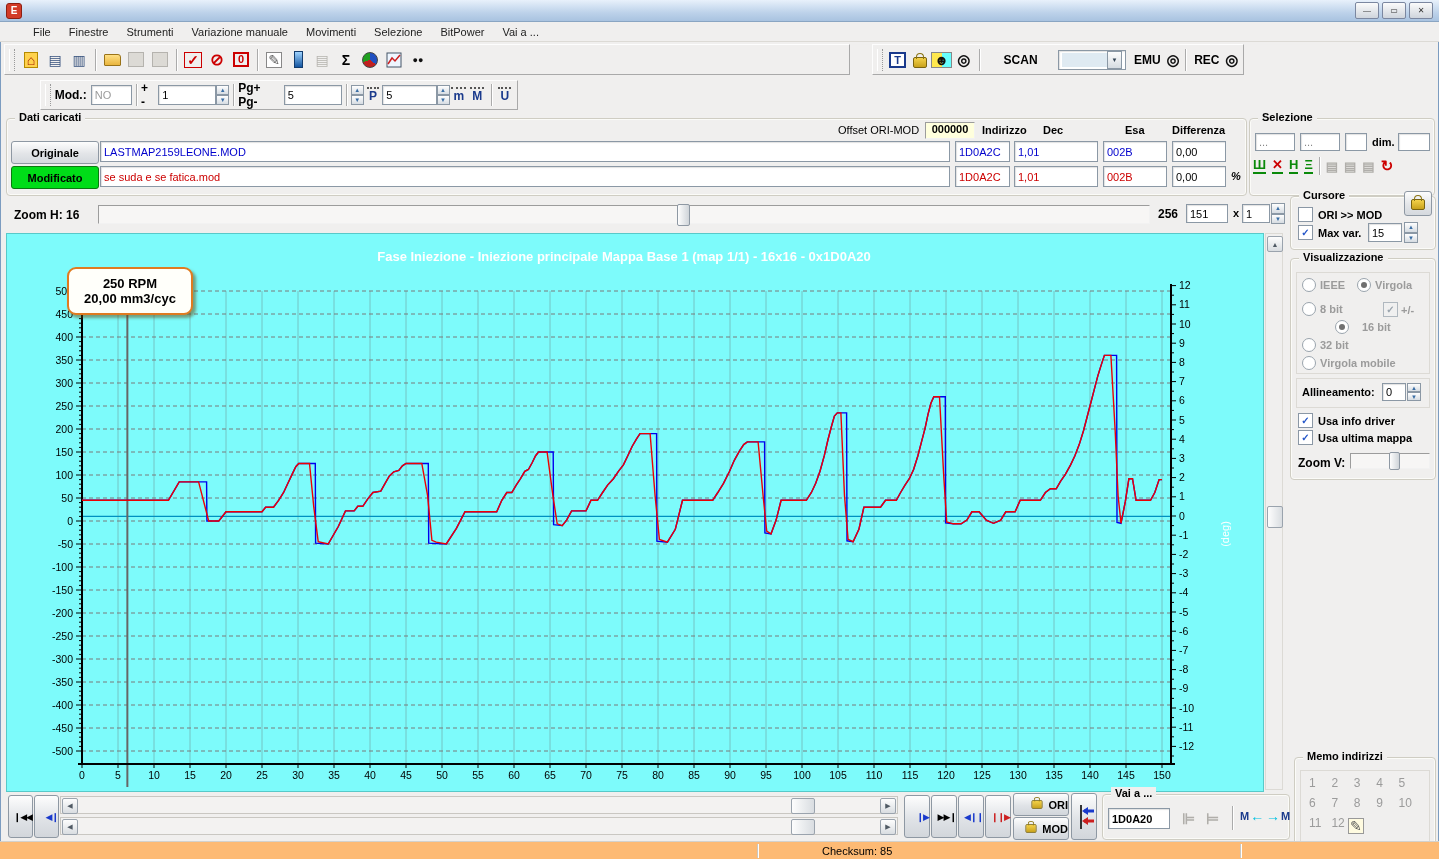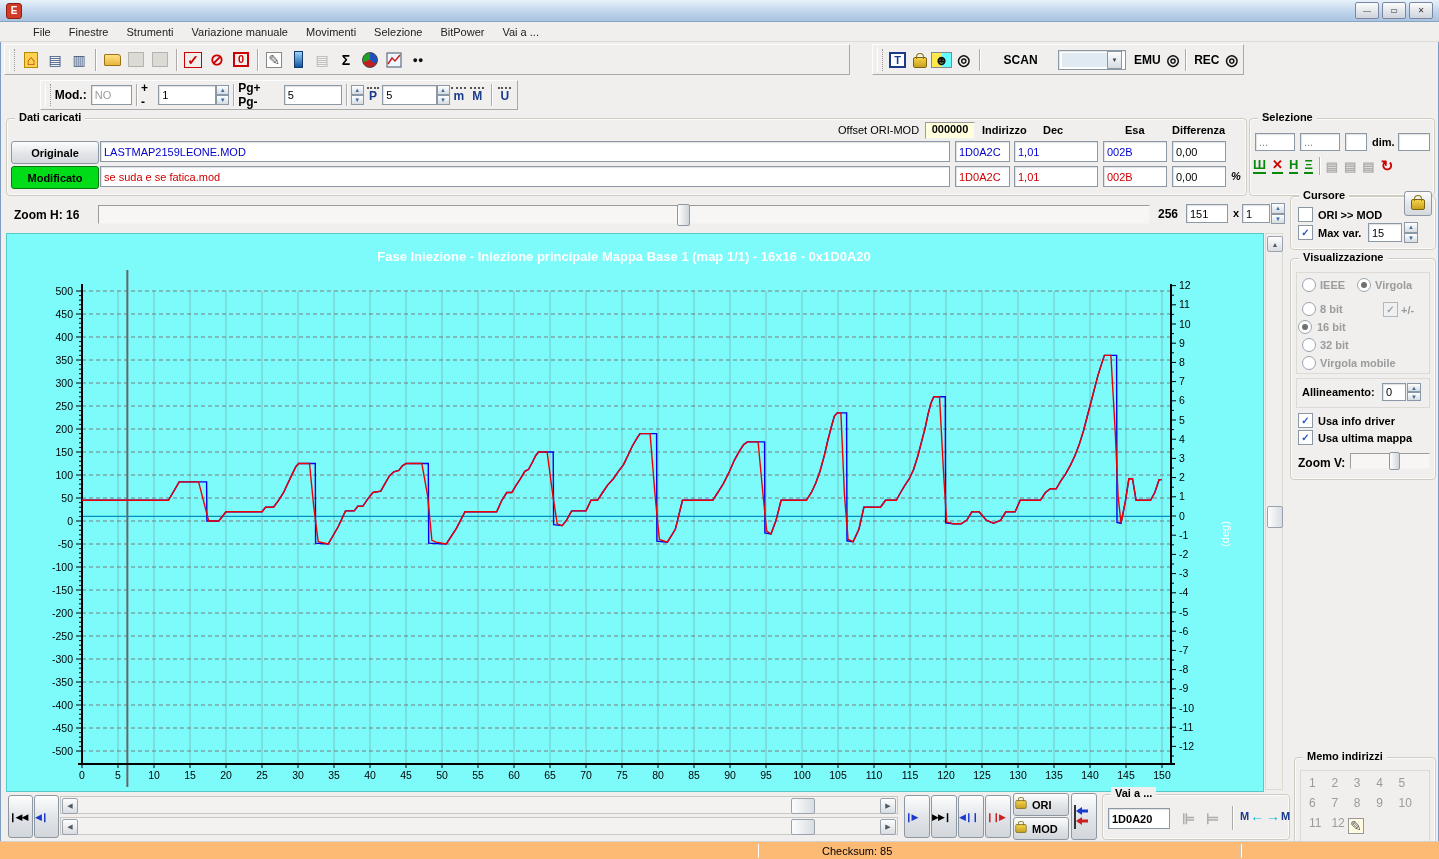--- a/index.html
+++ b/index.html
@@ -55,21 +55,21 @@
          display:flex;align-items:center;justify-content:center;font-size:7px;color:#505a64}
   .sbthumb{position:absolute;background:linear-gradient(90deg,#fdfdfd,#d9dde1);border:1px solid #9aa3ad;border-radius:2px}
   
   #chart{left:6px;top:233px;width:1256px;height:557px;background:#7dfbfb;border:1px solid #58c9c9}
   #tooltip{left:60px;top:33px;width:122px;height:44px;background:#fffffa;border:2px solid #e07b20;border-radius:9px;
            box-shadow:2.5px 3px 3px rgba(100,70,10,.5);display:flex;flex-direction:column;align-items:center;
            justify-content:center;font-weight:bold;font-size:13px;position:absolute;z-index:5}
   .statusbar{left:0;top:841px;width:1439px;height:18px;background:#fdba74;border-top:1px solid #d3d1cc;display:flex;align-items:center}
   .sdiv{width:1px;height:14px;background:#c9c7c2;box-shadow:1px 0 0 #fff}
   .navbtn{position:absolute;background:linear-gradient(#fdfdfd,#e0e3e7 55%,#d2d6db);border:1px solid #8e98a3;
-          border-radius:3px;display:flex;align-items:center;justify-content:flex-start;font-size:9px;letter-spacing:-1px}
+          border-radius:3px;display:flex;align-items:center;justify-content:flex-end;font-size:9px;letter-spacing:-1px}
   .greenic{color:#0a8a0a;font-weight:bold;font-size:13px;border-bottom:2px solid #0a8a0a;line-height:1.1}
   .grayic{color:#b0aeaa;font-weight:bold;font-size:13px}
 </style>
 </head>
 <body>
 
 <div class="abs titlebar">
   <div class="appicon">E</div>
   <div style="flex:1"></div>
   <div class="winbtn">—</div>
@@ -590,20 +590,24 @@
       <text x="1083" y="545" text-anchor="middle" font-size="10.5" fill="#000" font-family="&quot;Liberation Sans&quot;,sans-serif">140</text>
       <line x1="1119" y1="530" x2="1119" y2="534" stroke="#000"></line>
       <text x="1119" y="545" text-anchor="middle" font-size="10.5" fill="#000" font-family="&quot;Liberation Sans&quot;,sans-serif">145</text>
       <line x1="1155" y1="530" x2="1155" y2="534" stroke="#000"></line>
       <text x="1155" y="545" text-anchor="middle" font-size="10.5" fill="#000" font-family="&quot;Liberation Sans&quot;,sans-serif">150</text>
       <polyline points="75.0,266.3 161.4,266.3 172.2,247.9 199.6,247.9 199.9,287.0 211.8,287.0 219.0,277.8 255.0,277.8 258.6,273.2 266.5,273.2 271.6,266.3 276.6,258.5 280.9,249.3 285.2,240.1 288.8,232.7 291.7,229.5 308.3,229.5 308.6,309.1 321.2,310.0 331.3,292.5 338.5,276.9 347.2,276.9 350.8,272.3 355.8,272.3 360.8,264.9 365.9,258.5 373.8,257.1 378.1,249.3 382.4,241.9 386.8,237.8 391.8,236.4 395.4,231.8 399.0,229.5 421.3,229.5 421.7,309.1 439.3,310.0 449.4,294.4 458.0,277.8 489.7,277.8 494.8,266.3 499.8,258.5 504.8,258.5 509.2,251.1 513.5,244.7 517.8,237.3 521.4,235.5 525.0,229.0 528.6,221.7 531.5,218.0 546.2,218.0 546.6,290.7 555.2,291.6 559.6,286.1 564.6,276.9 579.0,276.9 584.0,266.3 590.5,266.3 595.6,258.5 600.6,251.1 606.4,244.7 611.4,237.3 616.4,230.9 620.8,221.7 625.1,212.5 629.4,205.1 633.0,199.6 649.6,199.6 649.9,307.2 660.4,308.2 668.3,295.3 675.5,266.3 705.7,266.3 710.8,258.5 716.5,249.3 722.3,237.8 727.3,226.3 732.4,217.1 736.7,210.6 740.3,207.9 757.6,207.9 757.9,299.0 764.0,299.9 769.1,286.1 774.1,266.3 799.3,266.3 804.4,258.5 808.7,249.3 813.0,237.3 817.3,221.7 820.9,206.0 824.5,192.2 827.4,182.1 830.3,178.9 839.6,178.9 840.0,306.8 846.1,307.7 851.9,295.3 856.9,273.2 873.5,273.2 878.5,266.3 889.3,266.3 893.6,258.5 898.0,251.1 902.3,244.7 906.6,235.5 910.9,221.7 914.5,207.9 918.1,194.1 921.0,180.3 923.9,169.2 926.8,162.8 938.3,162.8 938.6,288.8 946.2,289.8 954.1,289.8 959.9,286.1 964.9,277.8 972.1,277.8 979.3,286.1 986.5,289.3 993.7,286.1 998.8,277.8 1008.1,277.8 1013.2,266.3 1033.3,266.3 1038.4,258.5 1043.4,254.8 1049.2,254.8 1053.5,247.4 1058.5,240.1 1063.6,230.9 1067.9,221.7 1072.2,210.6 1076.5,196.8 1080.1,183.0 1083.7,169.2 1087.3,155.4 1090.9,141.6 1094.5,130.1 1097.4,121.4 1109.6,121.4 1110.0,288.4 1114.0,289.3 1118.3,267.7 1121.9,244.7 1125.5,244.7 1129.1,266.3 1143.5,266.3 1147.8,258.5 1152.1,245.6 1155.0,245.6" fill="none" stroke="#0000ee" stroke-width="1.4"></polyline>
       <polyline points="75.0,266.3 161.4,266.3 172.2,247.9 191.6,247.9 201.7,287.0 211.8,287.0 219.0,277.8 255.0,277.8 258.6,273.2 266.5,273.2 271.6,266.3 276.6,258.5 280.9,249.3 285.2,240.1 288.8,232.7 291.7,229.5 302.5,229.5 306.8,273.2 311.2,307.7 321.2,310.0 331.3,292.5 338.5,276.9 347.2,276.9 350.8,272.3 355.8,272.3 360.8,264.9 365.9,258.5 373.8,257.1 378.1,249.3 382.4,241.9 386.8,237.8 391.8,236.4 395.4,231.8 399.0,229.5 414.8,229.5 420.6,261.7 424.9,306.3 429.2,308.2 439.3,310.0 449.4,294.4 458.0,277.8 489.7,277.8 494.8,266.3 499.8,258.5 504.8,258.5 509.2,251.1 513.5,244.7 517.8,237.3 521.4,235.5 525.0,229.0 528.6,221.7 531.5,218.0 540.1,218.0 545.9,261.7 550.2,289.8 555.2,291.6 559.6,286.1 564.6,276.9 579.0,276.9 584.0,266.3 590.5,266.3 595.6,258.5 600.6,251.1 606.4,244.7 611.4,237.3 616.4,230.9 620.8,221.7 625.1,212.5 629.4,205.1 633.0,199.6 643.1,199.6 648.1,261.7 652.4,305.4 660.4,308.2 668.3,295.3 675.5,266.3 705.7,266.3 710.8,258.5 716.5,249.3 722.3,237.8 727.3,226.3 732.4,217.1 736.7,210.6 740.3,207.9 751.1,207.9 756.1,261.7 759.7,297.1 764.0,299.9 769.1,286.1 774.1,266.3 799.3,266.3 804.4,258.5 808.7,249.3 813.0,237.3 817.3,221.7 820.9,206.0 824.5,192.2 827.4,182.1 830.3,178.9 833.9,178.9 837.5,261.7 841.1,305.4 846.1,307.7 851.9,295.3 856.9,273.2 873.5,273.2 878.5,266.3 889.3,266.3 893.6,258.5 898.0,251.1 902.3,244.7 906.6,235.5 910.9,221.7 914.5,207.9 918.1,194.1 921.0,180.3 923.9,169.2 926.8,162.8 932.5,162.8 936.8,243.3 939.7,287.9 946.2,289.8 954.1,289.8 959.9,286.1 964.9,277.8 972.1,277.8 979.3,286.1 986.5,289.3 993.7,286.1 998.8,277.8 1008.1,277.8 1013.2,266.3 1033.3,266.3 1038.4,258.5 1043.4,254.8 1049.2,254.8 1053.5,247.4 1058.5,240.1 1063.6,230.9 1067.9,221.7 1072.2,210.6 1076.5,196.8 1080.1,183.0 1083.7,169.2 1087.3,155.4 1090.9,141.6 1094.5,130.1 1097.4,121.4 1103.9,121.4 1108.2,197.3 1111.1,261.7 1114.0,289.3 1118.3,267.7 1121.9,244.7 1125.5,244.7 1129.1,266.3 1143.5,266.3 1147.8,258.5 1152.1,245.6 1155.0,245.6" fill="none" stroke="#ee0000" stroke-width="1.4"></polyline>
       <text x="617" y="27" text-anchor="middle" font-size="13" font-weight="bold" fill="#ffffff" font-family="&quot;Liberation Sans&quot;,sans-serif">Fase Iniezione - Iniezione principale Mappa Base 1 (map 1/1) - 16x16 - 0x1D0A20</text>
       <text x="1222" y="300" text-anchor="middle" font-size="11" fill="#ffffff" transform="rotate(-90 1222 300)" font-family="&quot;Liberation Sans&quot;,sans-serif">(deg)</text>
     </svg>
+  <div id="tooltip">
+    <span>250 RPM</span>
+    <span>20,00 mm3/cyc</span>
+  </div>
 </div>
 
 <div class="sbtrack" style="left:1265px;top:233px;width:18px;height:557px;background:#f0efee;border-color:#dcdad5">
   <div class="sbbtn" style="left:1px;top:2px;width:14px;height:14px">▲</div>
   <div class="sbthumb" style="left:1px;top:272px;width:14px;height:20px"></div>
 </div>
 
 <div class="abs grp" style="left:1290px;top:196px;width:144px;height:52px">
   <span class="grp-lbl">Cursore</span>
 </div>
@@ -635,21 +639,21 @@
     <span>Virgola</span>
 </div>
 <div class="abs flex dis-txt b" style="left:1302px;top:302px;gap:4px">
   <span class="radio"></span>
     <span>8 bit</span>
 </div>
 <div class="abs flex dis-txt b" style="left:1383px;top:302px;gap:3px">
   <span class="cb dis">✓</span>
     <span>+/-</span>
 </div>
-<div class="abs flex dis-txt b" style="left:1298px;top:320px;gap:5px">
+<div class="abs flex dis-txt b" style="left:1335px;top:320px;gap:13px">
   <span class="radio sel"></span>
     <span>16 bit</span>
 </div>
 <div class="abs flex dis-txt b" style="left:1302px;top:338px;gap:4px">
   <span class="radio"></span>
     <span>32 bit</span>
 </div>
 <div class="abs flex dis-txt b" style="left:1302px;top:356px;gap:4px">
   <span class="radio"></span>
     <span>Virgola mobile</span>

